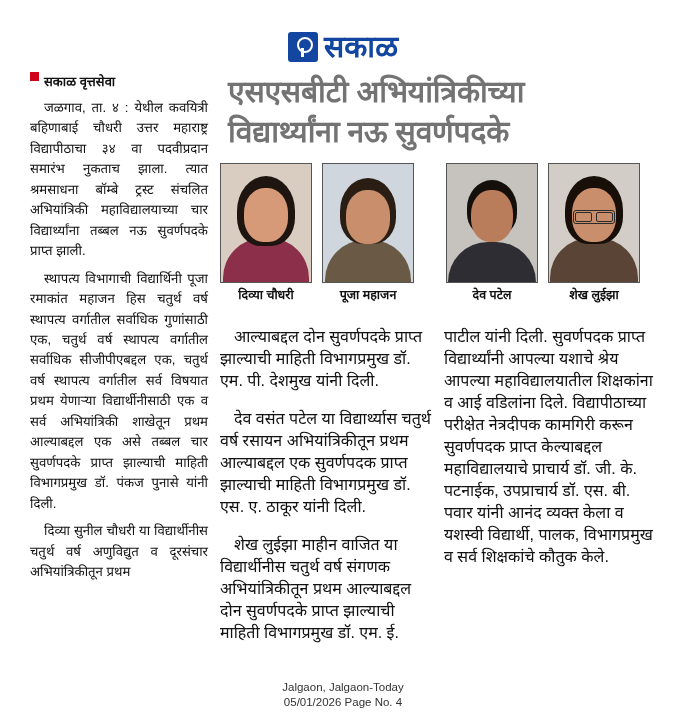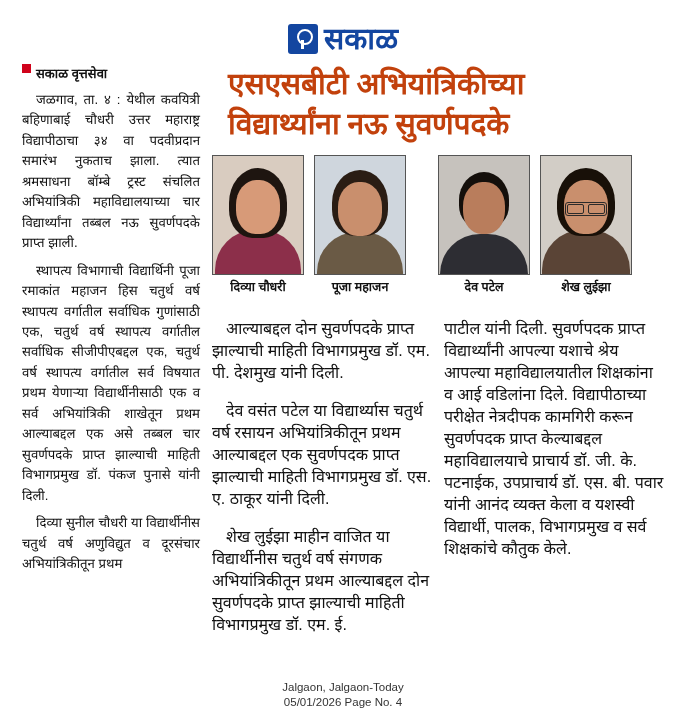--- a/index.html
+++ b/index.html
@@ -13,21 +13,21 @@
     font-family: "Liberation Sans", sans-serif;
     color: #111;
     position: relative;
     overflow: hidden;
   }
   .page {
     width: 686px;
     height: 717px;
     position: relative;
     box-sizing: border-box;
-    padding: 8px;
+    padding: 16px;
   }
 
   
   .masthead {
     display: flex;
     justify-content: center;
     align-items: center;
     padding-top: 16px;
     padding-bottom: 10px;
   }
@@ -115,22 +115,22 @@
   .indent { text-indent: 14px; }
 
   
   .col-rightblock {
     flex: 1;
   }
   .headline {
     font-size: 30px;
     font-weight: bold;
     line-height: 1.32;
-    color: #c2410c;
-    margin: 0 0 12px 16px;
+    color: #737373;
+    margin: 0 0 12px 8px;
     letter-spacing: -0.2px;
   }
 
   
   .photos {
     display: flex;
     gap: 10px;
     margin-bottom: 6px;
     justify-content: flex-start;
   }

